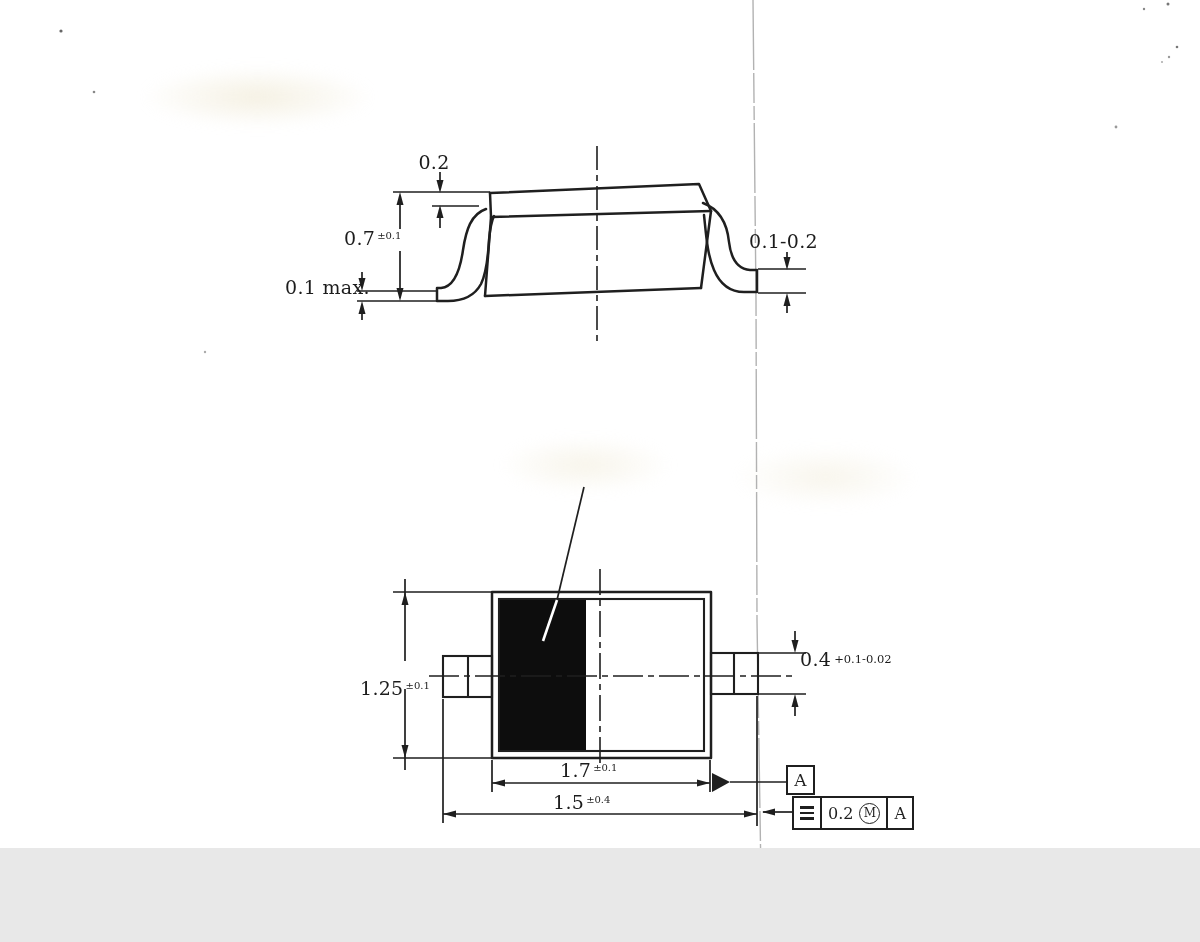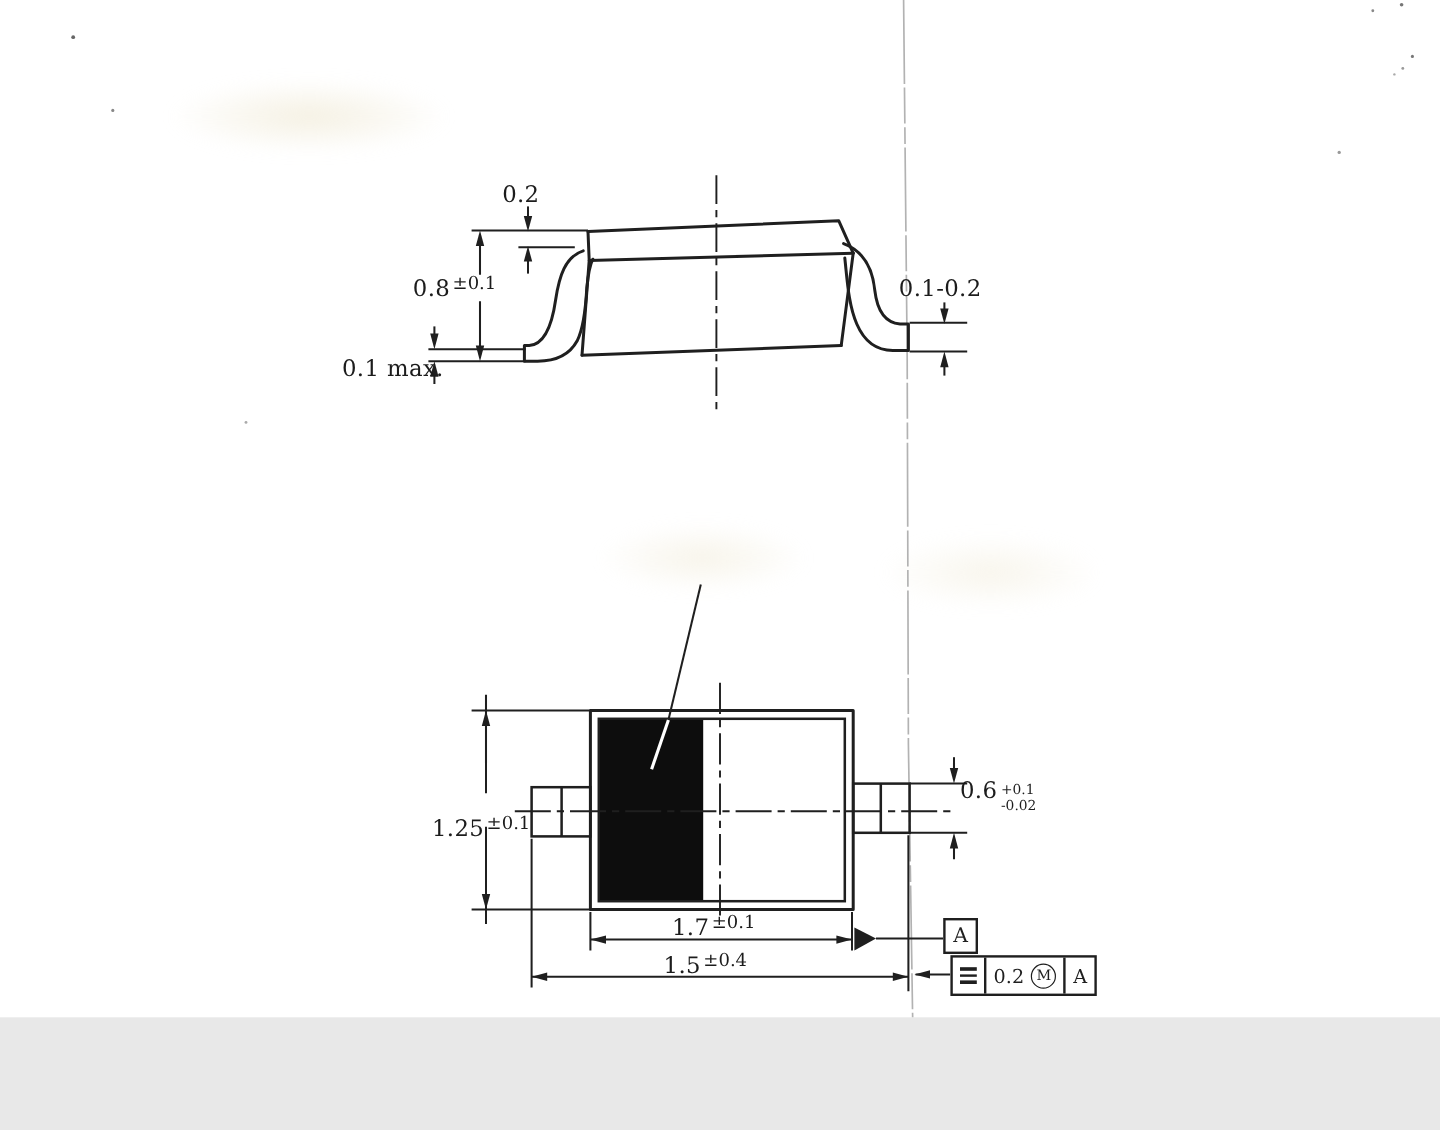--- a/index.html
+++ b/index.html
@@ -19,23 +19,23 @@
   .thin{stroke-width:1.7;}
   .cl{stroke-width:1.6;}
   .fold{stroke:var(--fold,#b0b0b0);stroke-width:1.4;fill:none;}
   .lbl{
     position:absolute;
     font-size:19px;
     letter-spacing:0.3px;
     white-space:nowrap;
     color:#1c1c1c;
   }
-  .lbl .tol{font-size:15px;vertical-align:6px;margin-left:2px;letter-spacing:0;}
+  .lbl .tol{font-size:10px;vertical-align:6px;margin-left:2px;letter-spacing:0;}
   .lbl .stack{
-    display:inline-flex;flex-direction:column;
+    display:inline-flex;flex-direction:row;
     font-size:11.5px;line-height:1.1;vertical-align:3px;margin-left:3px;letter-spacing:0;
   }
   .datum-box{
     position:absolute;left:786px;top:765px;width:25px;height:26px;
     border:2px solid var(--line,#1f1f1f);
     display:flex;align-items:center;justify-content:center;
     font-size:17px;background:#fff;
   }
   .fcf{
     position:absolute;left:792px;top:796px;height:30px;
@@ -184,37 +184,37 @@
       <path d="M245,908 L247,940" stroke="#9f9f9f" stroke-width="1.2" stroke-dasharray="4 3" fill="none"></path>
       <path d="M1013,926 L1013,940" stroke="#8a8a8a" stroke-width="1.2" stroke-dasharray="3 2" fill="none"></path>
     </g>
   </svg>
 
   <div class="lbl" style="left:417px;top:151px;width:34px;text-align:center">
     <span>0.2</span>
   </div>
 
   <div class="lbl" style="left:344px;top:227px">
-    <span>0.8</span><span class="tol">±0.1</span>
-  </div>
-
-  <div class="lbl" style="left:285px;top:296px">
+    <span>0.7</span><span class="tol">±0.1</span>
+  </div>
+
+  <div class="lbl" style="left:285px;top:276px">
     <span>0.1 max.</span>
   </div>
 
   <div class="lbl" style="left:749px;top:230px">
     <span>0.1-0.2</span>
   </div>
 
   <div class="lbl" style="left:360px;top:677px">
     <span>1.25</span><span class="tol">±0.1</span>
   </div>
 
   <div class="lbl" style="left:800px;top:648px">
-    <span>0.6</span><span class="stack">
+    <span>0.4</span><span class="stack">
         <span>+0.1</span>
         <span>-0.02</span>
       </span>
   </div>
 
   <div class="lbl" style="left:560px;top:759px">
     <span>1.7</span><span class="tol">±0.1</span>
   </div>
 
   <div class="lbl" style="left:553px;top:791px">

